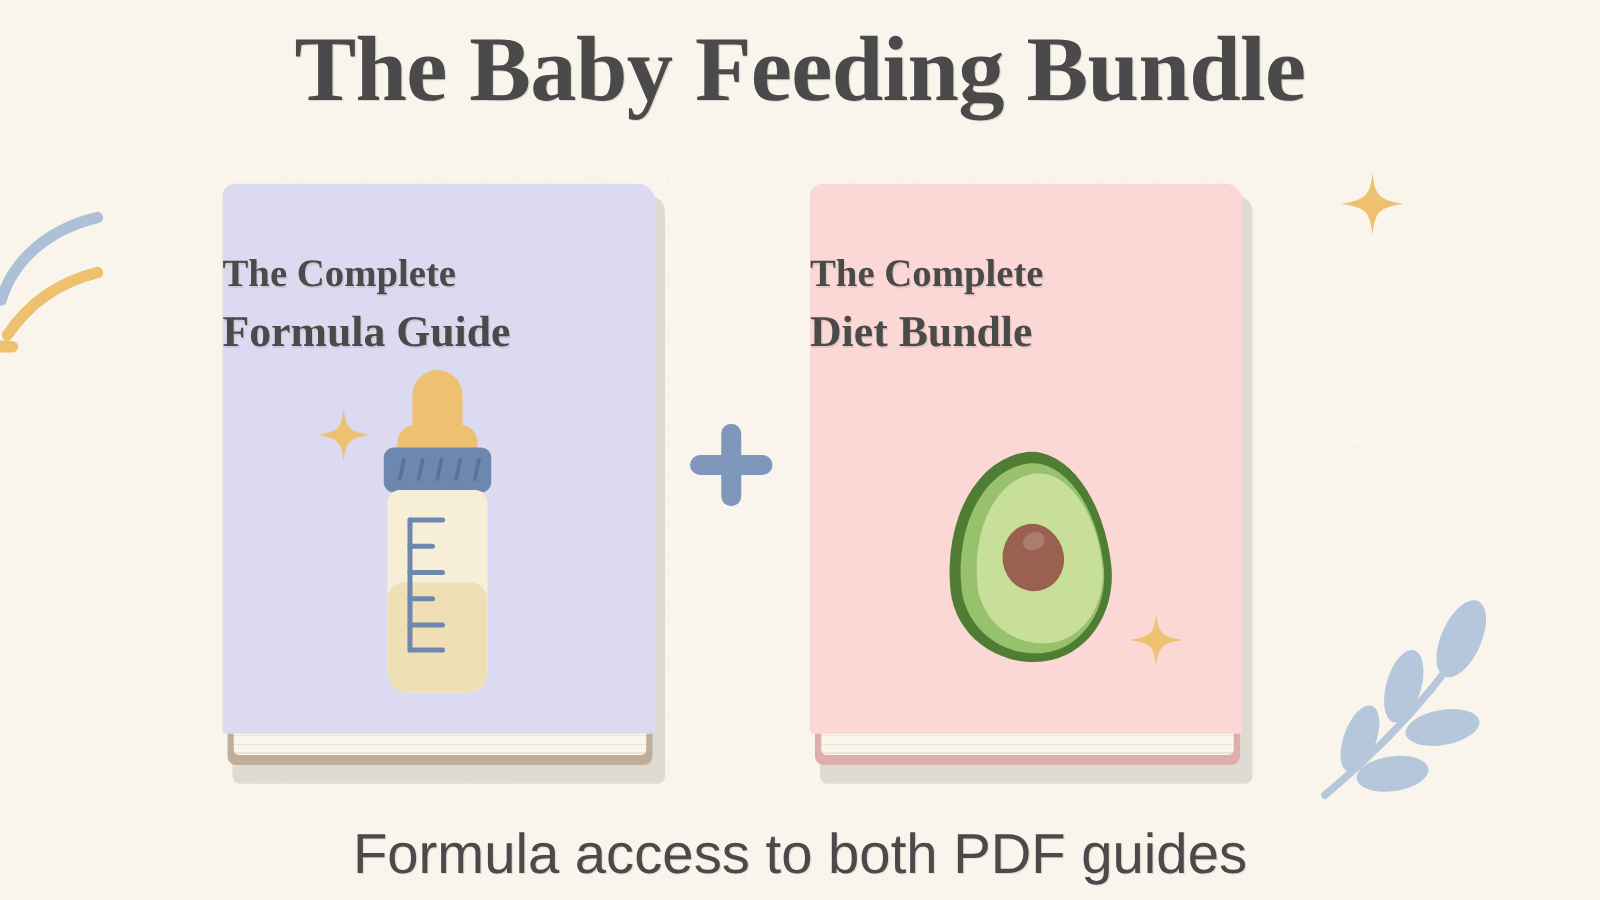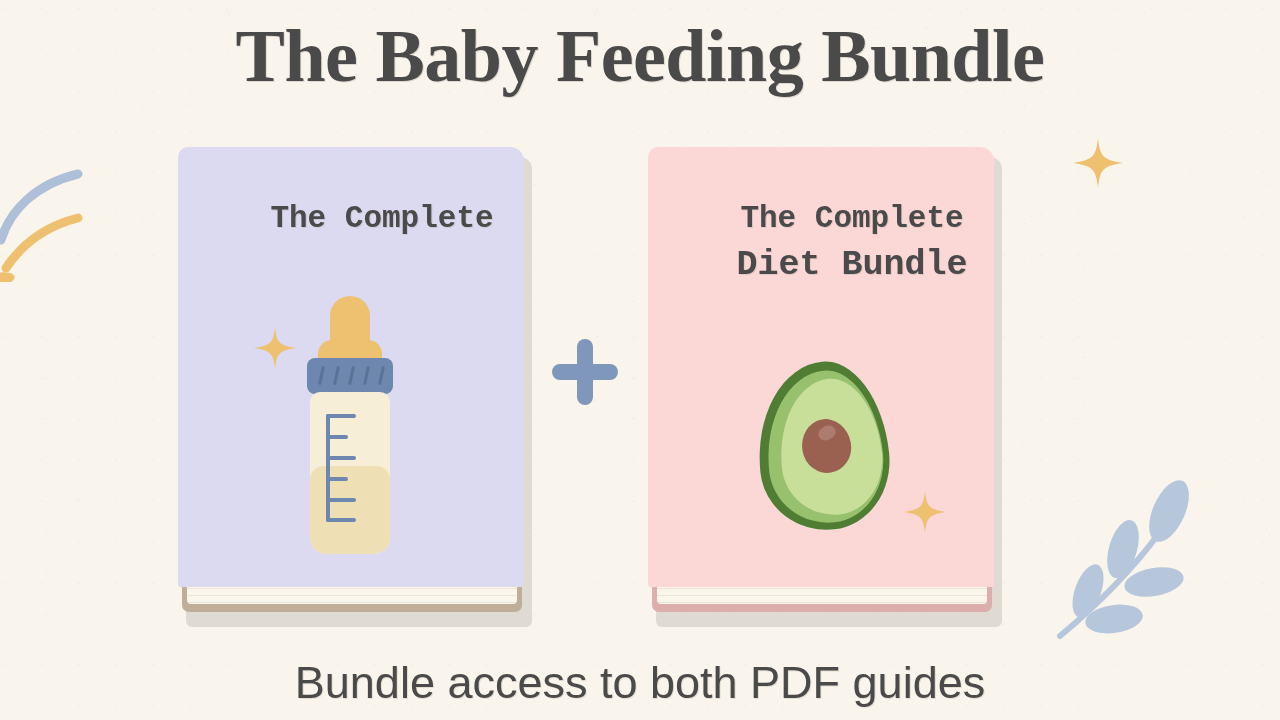--- a/index.html
+++ b/index.html
@@ -127,22 +127,22 @@
     overflow: hidden;
   }
   #book-left  .book-cover { background: #dcdaf0; }
   #book-right .book-cover { background: #fbd8d6; }
 
   .cover-title {
     position: absolute;
     left: 0;
     top: 48px;
     width: 408px;
-    text-align: center;
-    font-family: Liberation Mono, monospace;
+    text-align: left;
+    font-family: Liberation Serif, serif;
     font-weight: 700;
     color: #4a4a4a;
     text-shadow: 1px 1px 0 rgba(120,115,105,.18);
   }
   #book-left .cover-title  { font-size: 35px; line-height: 47px; }
   #book-right .cover-title { font-size: 35px; line-height: 47px; top: 48px; }
   .cover-title .line1 { font-size: 31px; display: block; }
   .cover-title .line2 { display: block; }
   .cover-title .line3 { display: block; }
 
@@ -265,20 +265,21 @@
   </div>
 
   <div class="book" id="book-left">
     <div class="book-shadow"></div>
     <div class="book-base"></div>
     <div class="book-pages"></div>
     <div class="book-cover">
 
       <div class="cover-title">
         <span class="line1">The Complete</span>
+        <span class="line2">Formula Guide</span>
       </div>
 
       <div class="sparkle" style="left:75px; top:179px;">
         <svg width="44" height="44" viewBox="0 0 100 100">
           <path d="M50 2 C 54 36, 58 44, 98 50 C 58 56, 54 64, 50 98 C 46 64, 42 56, 2 50 C 42 44, 46 36, 50 2 Z" fill="#eec170"></path>
         </svg>
       </div>
 
       <div id="bottle" style="left:118px; top:149px;">
         <div class="b-nipple"></div>
@@ -342,15 +343,15 @@
     <svg width="190" height="190" viewBox="0 0 190 190">
       <path d="M16 182 C 52 152, 88 116, 116 78" fill="none" stroke="#b6c7dc" stroke-width="6" stroke-linecap="round"></path>
       <ellipse cx="125" cy="57" rx="16" ry="33" fill="#b6c7dc" transform="rotate(24 125 57)"></ellipse>
       <ellipse cx="79" cy="95" rx="14" ry="30" fill="#b6c7dc" transform="rotate(16 79 95)"></ellipse>
       <ellipse cx="110" cy="128" rx="30" ry="14" fill="#b6c7dc" transform="rotate(-10 110 128)"></ellipse>
       <ellipse cx="44" cy="137" rx="13" ry="28" fill="#b6c7dc" transform="rotate(20 44 137)"></ellipse>
       <ellipse cx="70" cy="165" rx="29" ry="14" fill="#b6c7dc" transform="rotate(-8 70 165)"></ellipse>
     </svg>
   </div>
 
-  <div id="caption">Bundle access to both PDF guides</div>
+  <div id="caption">Formula access to both PDF guides</div>
 
 </div>
 
 </body></html>

